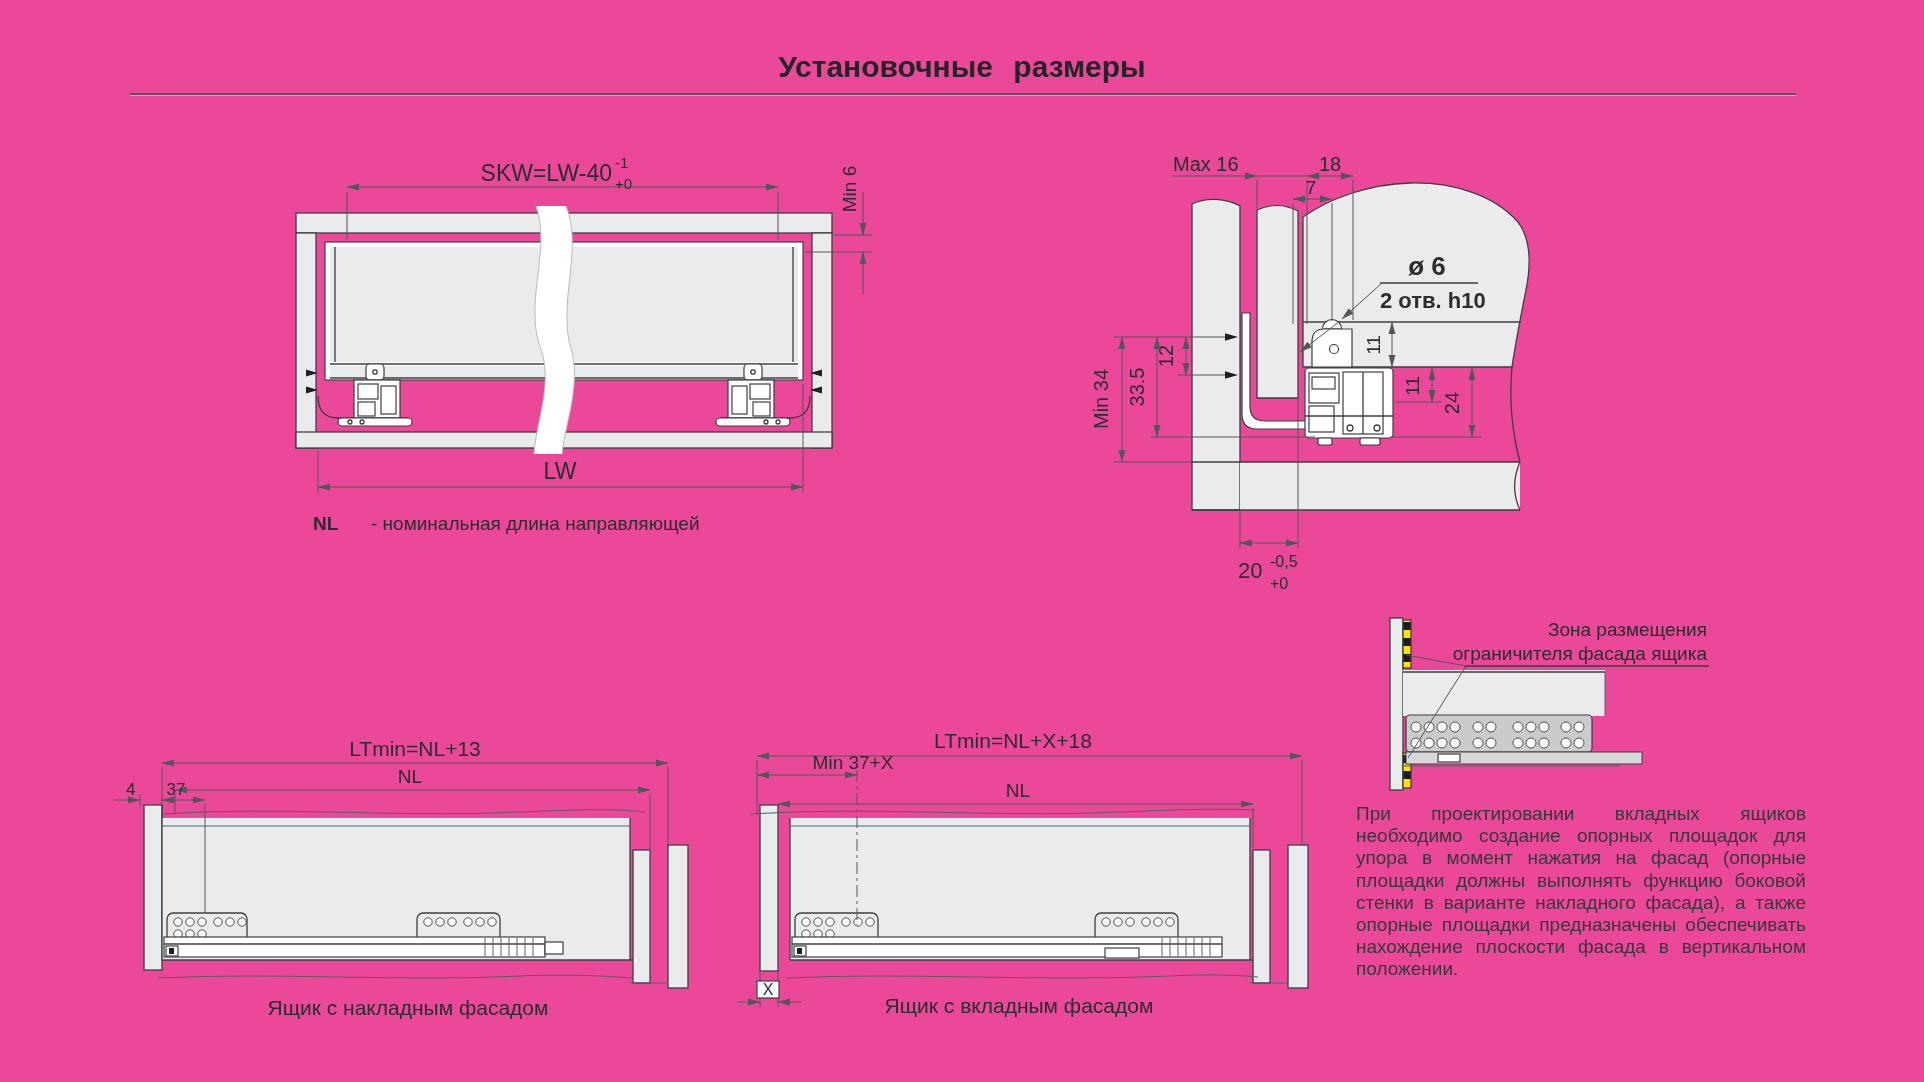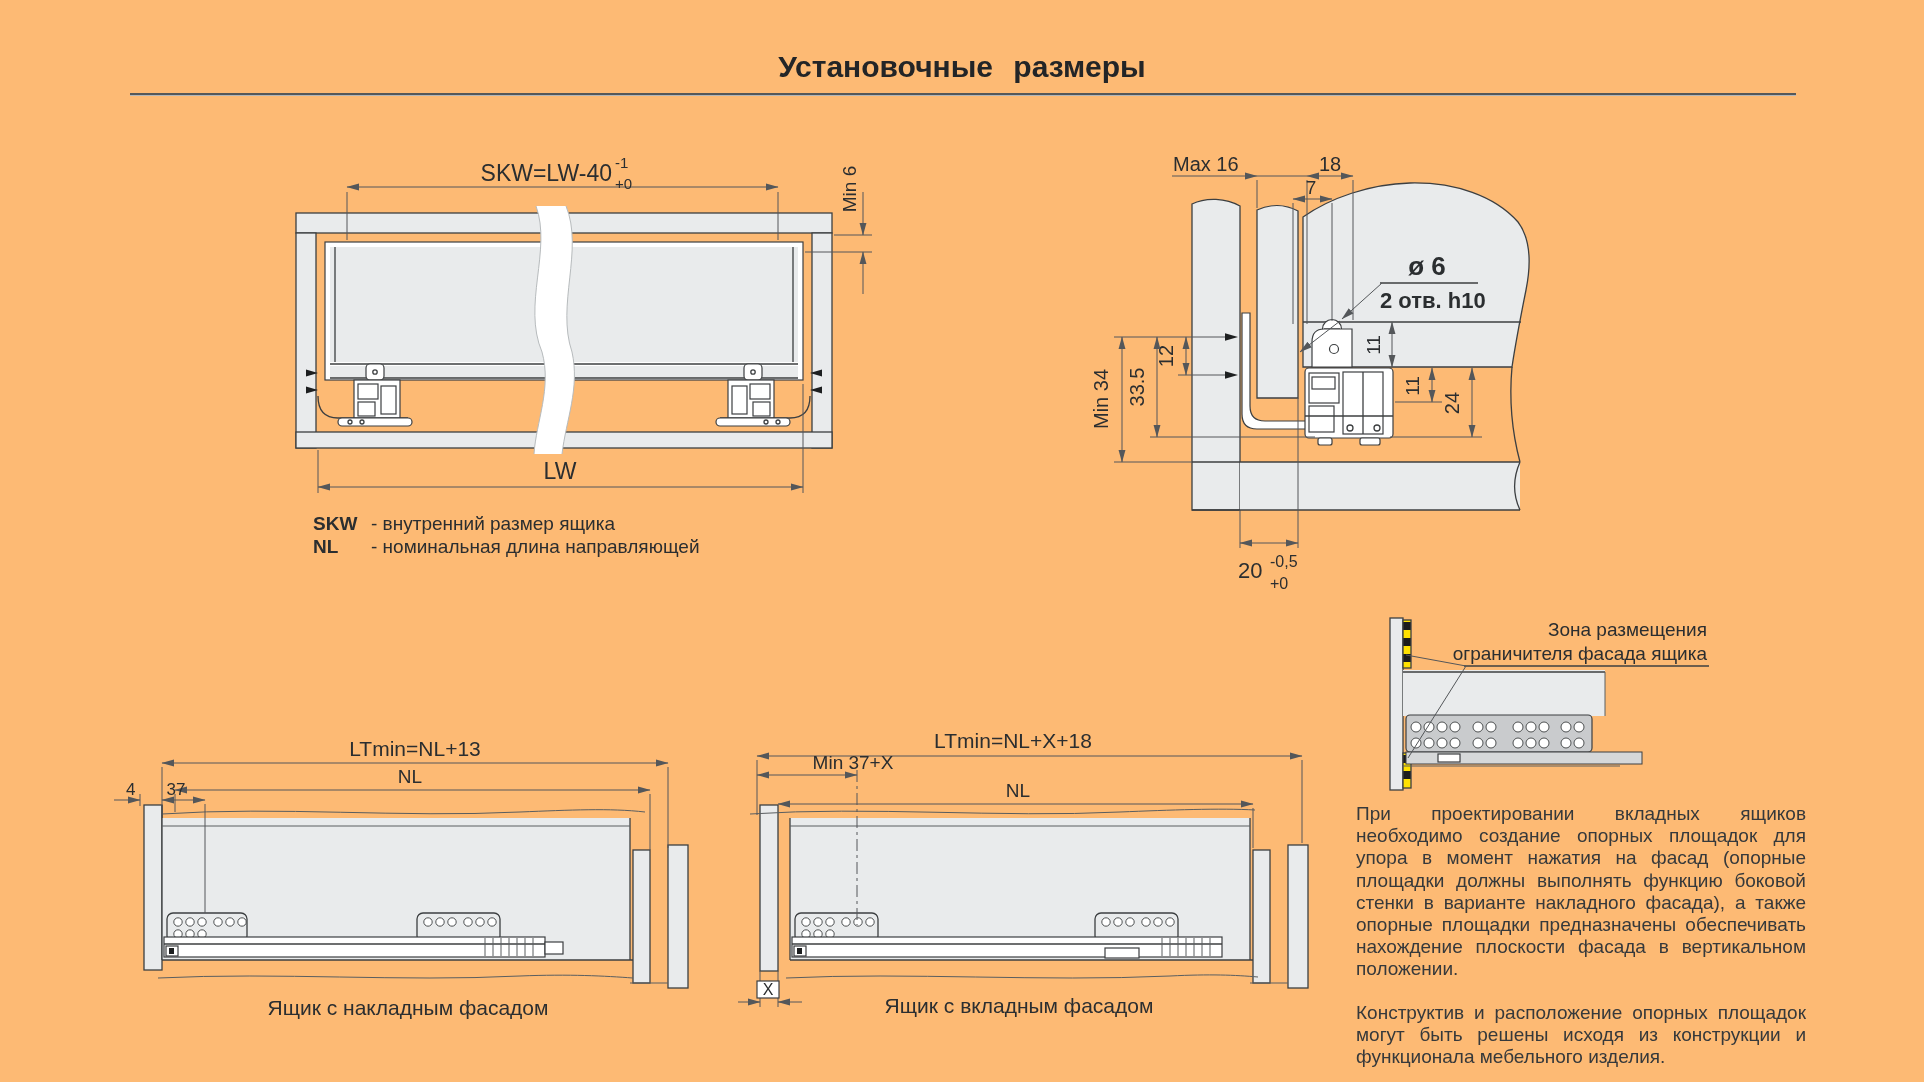--- a/index.html
+++ b/index.html
@@ -1,16 +1,16 @@
 <!DOCTYPE html>
 <html><head>
 <meta charset="utf-8">
 <style>
   html,body{margin:0;padding:0;background:#ffffff;}
-  #page{position:relative;width:1924px;height:1082px;background:#fdba74;overflow:hidden;
+  #page{position:relative;width:1924px;height:1082px;background:#ec4899;overflow:hidden;
         font-family:"Liberation Sans",sans-serif;color:#2b2e30;}
   .abs{position:absolute;}
   #title{left:0;top:50px;width:1924px;text-align:center;font-size:30px;font-weight:bold;
          word-spacing:12px;color:#232527;}
   #rule{left:130px;top:93px;width:1666px;height:2px;background:#55585a;border-bottom:1px solid #b4b7b9;}
   #legend{left:313px;top:512px;font-size:19px;color:#2b2e30;}
   .lg-row{height:23px;line-height:23px;white-space:nowrap;}
   .lg-abbr{display:inline-block;width:58px;font-weight:bold;}
   #notes{left:1356px;top:803px;width:450px;font-size:19px;line-height:22.2px;
          color:#36393b;text-align:justify;}
@@ -359,25 +359,21 @@
       <text x="327" y="38" text-anchor="end" class="s19">Зона размещения</text>
       <text x="327" y="62" text-anchor="end" class="s19">ограничителя фасада ящика</text>
       <line x1="84" y1="68" x2="329" y2="68" class="ln"></line>
       <line x1="86" y1="68" x2="28" y2="160" class="dm"></line>
       <line x1="86" y1="68" x2="26" y2="57" class="dm"></line>
     </g>
   </svg>
 
   <div id="legend" class="abs">
     <div class="lg-row">
-      <span class="lg-abbr">SKW</span><span>- внутренний размер ящика</span>
-    </div>
-    <div class="lg-row">
       <span class="lg-abbr">NL</span><span>- номинальная длина направляющей</span>
     </div>
   </div>
 
   <div id="notes" class="abs">
     <p>При проектировании вкладных ящиков необходимо создание опорных площадок для упора в момент нажатия на фасад (опорные площадки должны выполнять функцию боковой стенки в варианте накладного фасада), а также опорные площадки предназначены обеспечивать нахождение плоскости фасада в вертикальном положении.</p>
-    <p>Конструктив и расположение опорных площадок могут быть решены исходя из конструкции и функционала мебельного изделия.</p>
   </div>
 
 </div>
 
 </body></html>

